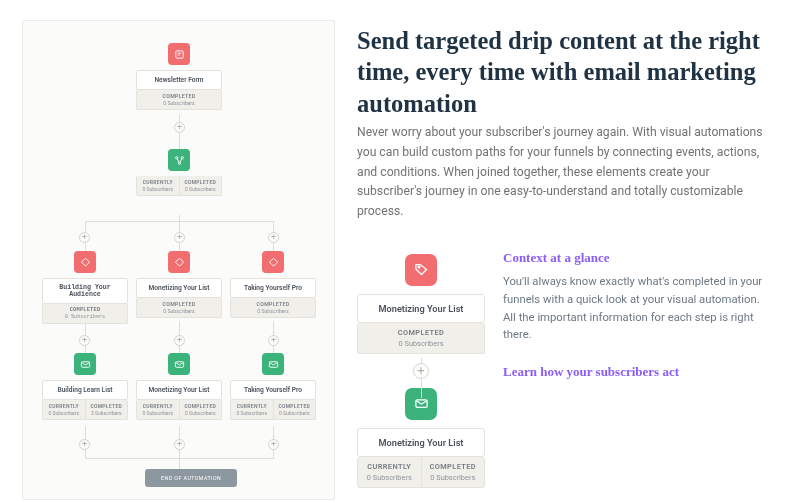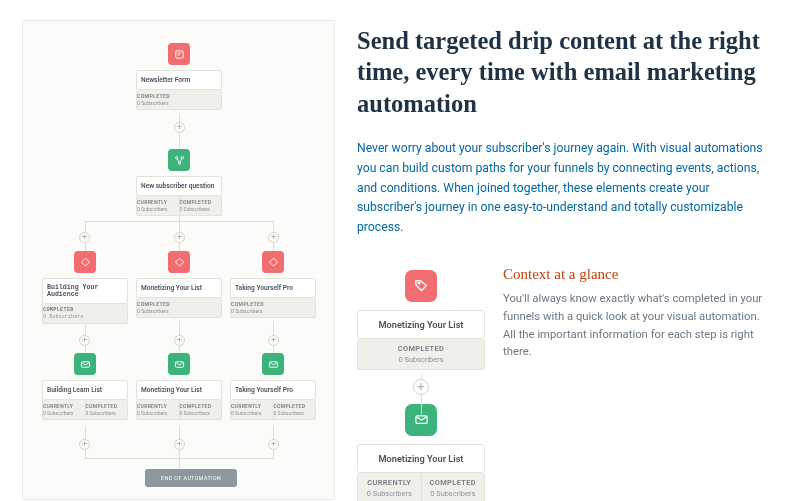--- a/index.html
+++ b/index.html
@@ -33,21 +33,21 @@
     margin: 0 auto 5px auto;
     position: relative; z-index: 2;
   }
   .icon-red { background: #f16d6f; }
   .icon-grn { background: #3bb37a; }
   .icon-box svg { width: 11px; height: 11px; fill: none; stroke: #fff; stroke-width: 2; }
 
   .card {
     width: 86px;
     position: absolute;
-    text-align: left;
+    text-align: center;
     z-index: 2;
   }
   .card-title {
     background: #fff;
     border: 1px solid #e5e2db;
     border-radius: 2px;
     padding: 5px 4px;
     font-size: 6.6px;
     font-weight: 600;
     color: #4a525c;
@@ -146,26 +146,26 @@
   .right {
     flex: 1;
     padding: 25px 26px 0 12px;
   }
   h1 {
     font-family: Georgia, 'Times New Roman', serif;
     font-weight: 600;
     color: #203344;
     font-size: 24.5px;
     line-height: 1.28;
-    margin-bottom: 20px;
+    margin-bottom: 4px;
   }
   .intro {
     font-size: 12.2px;
     line-height: 1.62;
-    color: #0369a1;
+    color: #737373;
     margin-bottom: 28px;
   }
 
   .detail { display: flex; gap: 18px; }
   .detail-left { width: 128px; padding-top: 4px; position: relative; }
   .detail-right { flex: 1; }
 
   .big-card { width: 128px; text-align: center; }
   .big-icon {
     width: 32px; height: 32px; border-radius: 7px;
@@ -213,23 +213,23 @@
   }
   .big-plus::before { content: "+"; }
   .big-line {
     position: absolute;
     left: 64px; top: 108px; width: 1px; height: 40px;
     background: #e1ddd3; z-index: 1;
   }
 
   h3 {
     font-family: Georgia, 'Times New Roman', serif;
-    color: #c2410c;
-    font-size: 15px;
-    font-weight: 400;
+    color: #8b5cf6;
+    font-size: 13px;
+    font-weight: 700;
     margin-bottom: 7px;
   }
   .para {
     font-size: 11.3px;
     line-height: 1.58;
     color: #6c7884;
     margin-bottom: 20px;
   }
 </style>
 </head>
@@ -271,21 +271,20 @@
 
       <div class="card c-ques">
         <div class="icon-box icon-grn">
           <svg viewBox="0 0 24 24">
               <circle cx="6" cy="6" r="2.5"></circle>
               <circle cx="18" cy="6" r="2.5"></circle>
               <circle cx="12" cy="18" r="2.5"></circle>
               <path d="M7 8l4 8M17 8l-4 8"></path>
             </svg>
         </div>
-        <div class="card-title">New subscriber question</div>
         <div class="footer-2">
           <div>
               <div class="lb">CURRENTLY</div>
               <div class="vl">0 Subscribers</div>
             </div>
           <div>
               <div class="lb">COMPLETED</div>
               <div class="vl">0 Subscribers</div>
             </div>
         </div>
@@ -437,17 +436,18 @@
                 <div class="lb">COMPLETED</div>
                 <div class="vl">0 Subscribers</div>
               </div>
           </div>
         </div>
       </div>
 
       <div class="detail-right">
         <h3>Context at a glance</h3>
         <p class="para">You'll always know exactly what's completed in your funnels with a quick look at your visual automation. All the important information for each step is right there.</p>
+        <h3>Learn how your subscribers act</h3>
       </div>
     </div>
   </div>
 
 </div>
 
 </body></html>

